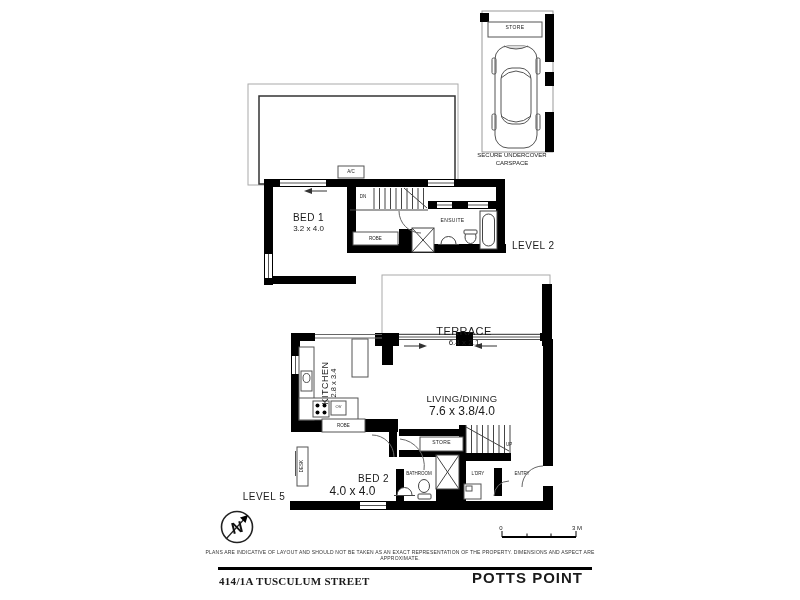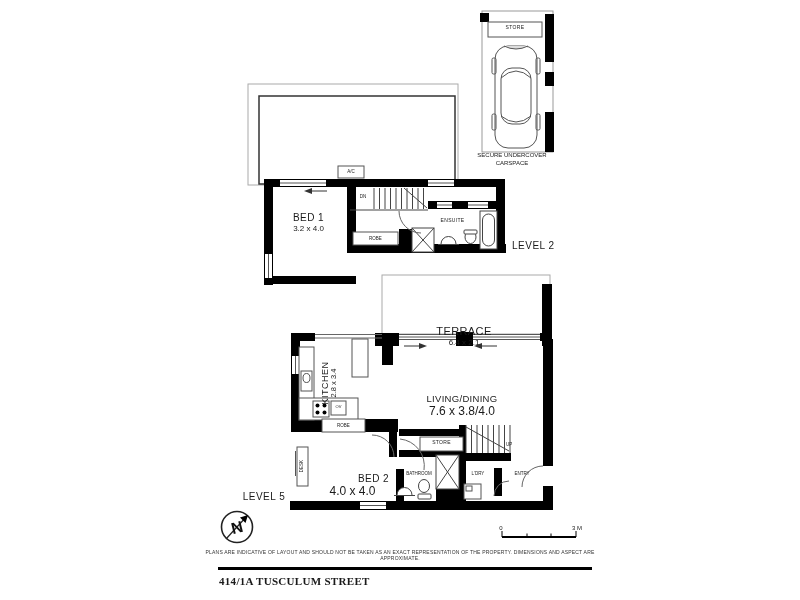--- a/index.html
+++ b/index.html
@@ -279,14 +279,15 @@
   <div class="lbl" style="left:234px;top:491px;width:60px;font-size:10px;letter-spacing:.5px;">LEVEL 5</div>
 
   <div class="lbl" style="left:496px;top:525px;width:10px;font-size:6px;">0</div>
   <div class="lbl" style="left:566px;top:525px;width:22px;font-size:6px;">3 M</div>
 
   <div class="disclaimer">PLANS ARE INDICATIVE OF LAYOUT AND SHOULD NOT BE TAKEN AS AN EXACT REPRESENTATION OF THE PROPERTY. DIMENSIONS AND ASPECT ARE APPROXIMATE.</div>
 
   <div class="wallbar" style="left:218px;top:567px;width:374px;height:3px;"></div>
 
   <div class="footer-address">414/1A TUSCULUM STREET</div>
+  <div class="footer-suburb">POTTS POINT</div>
 
 </div>
 
 </body></html>

